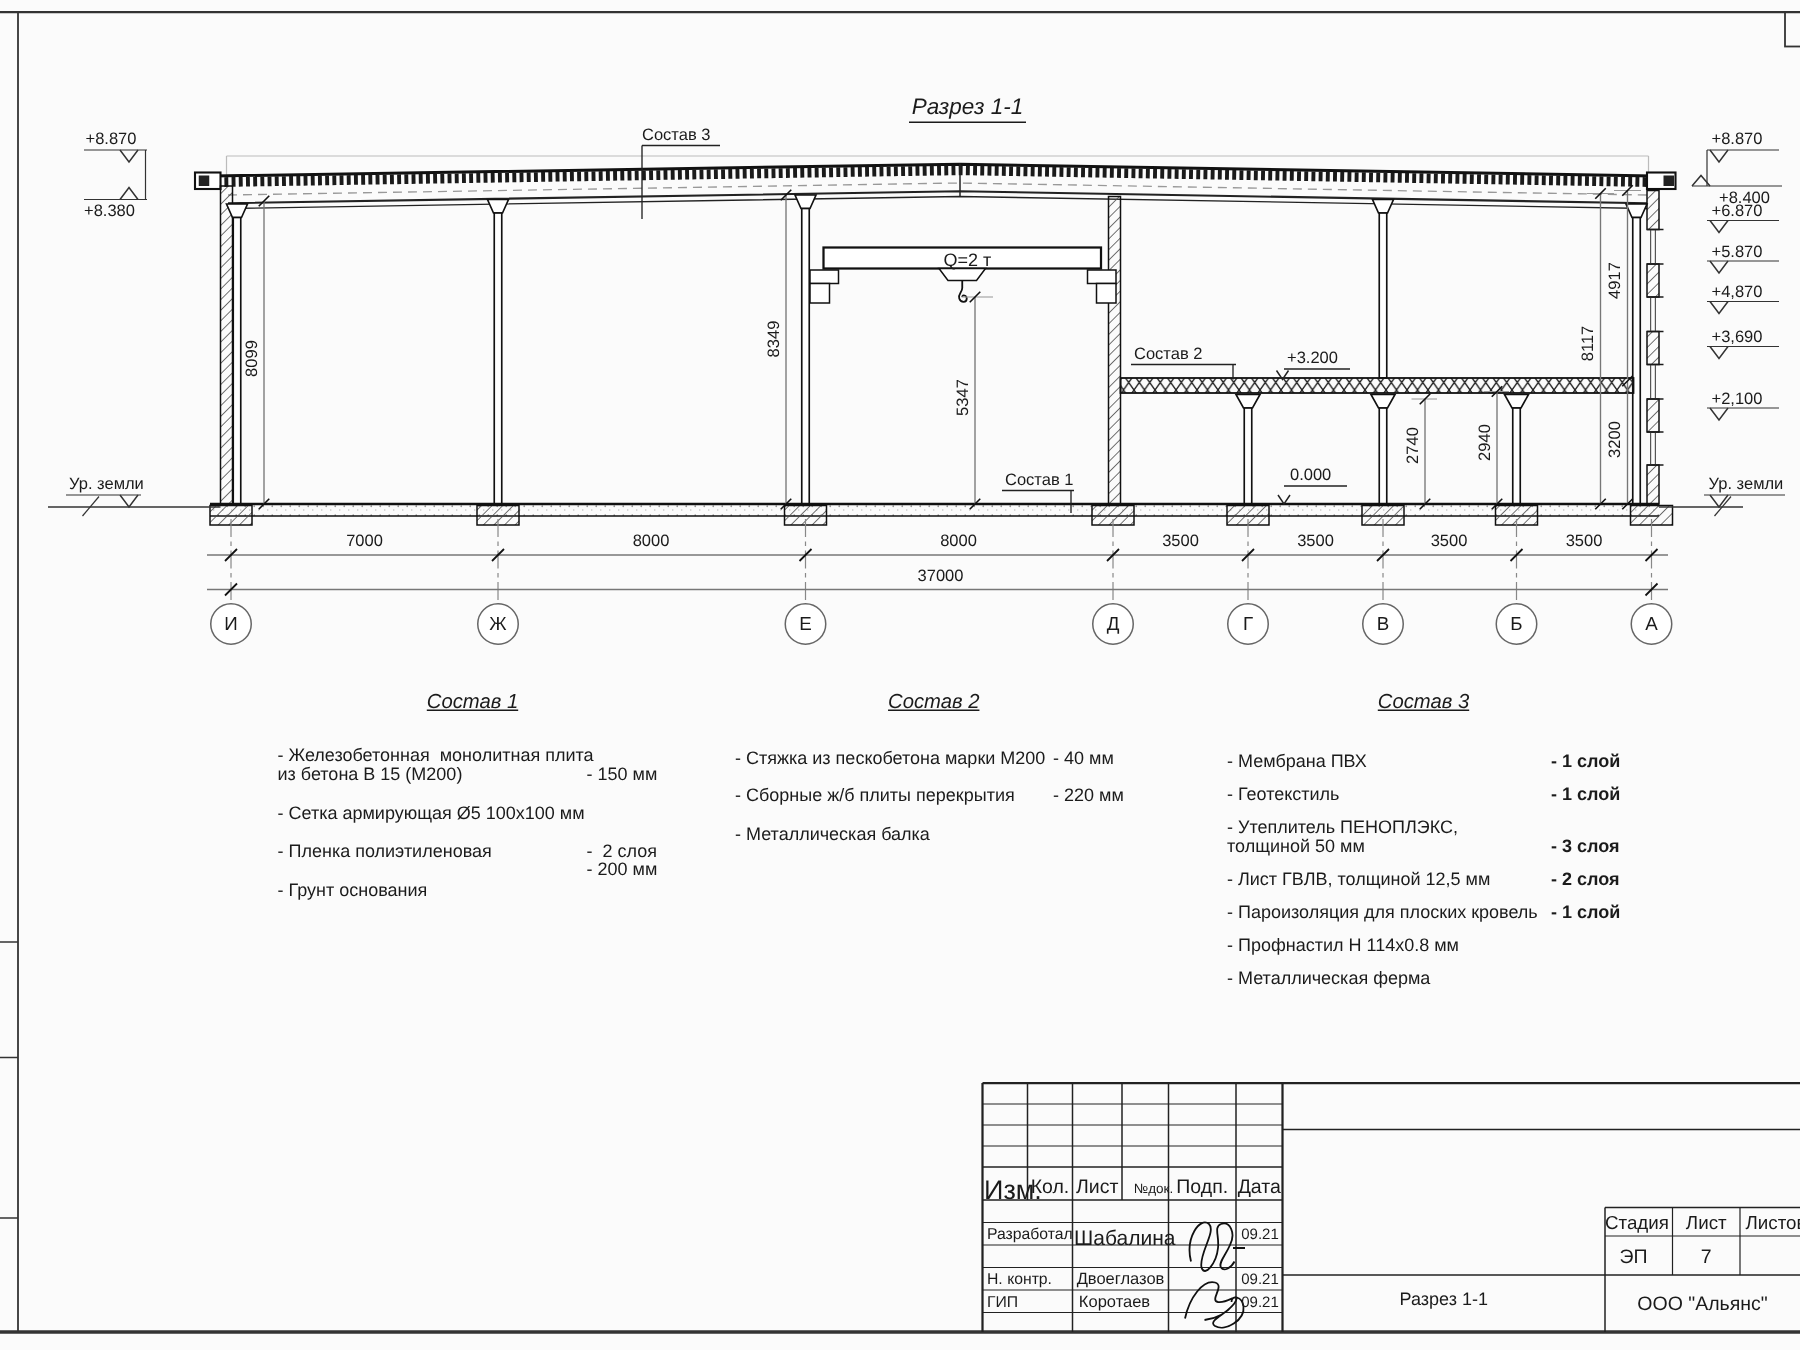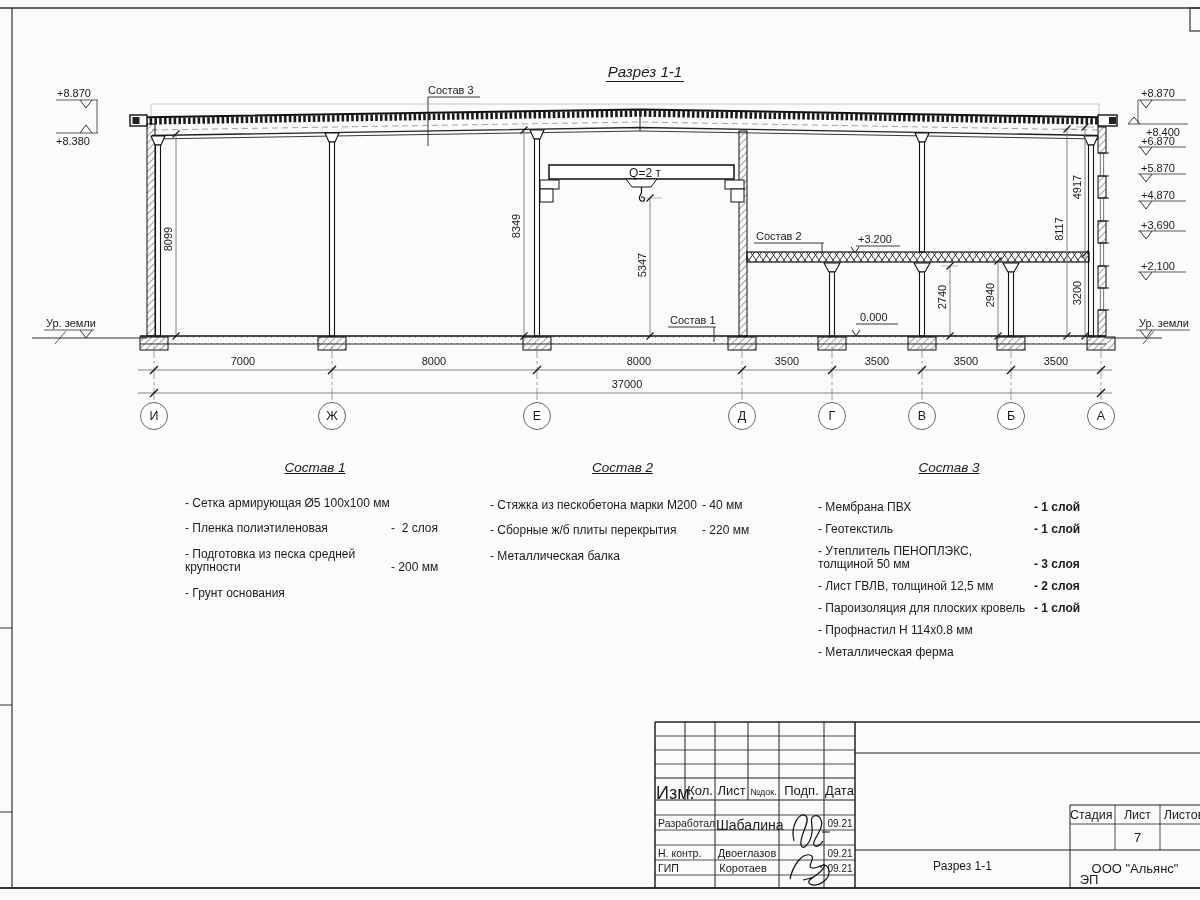--- a/index.html
+++ b/index.html
@@ -355,24 +355,25 @@
 <div class="ax" style="left:321px;top:409px;">Ж</div>
 <div class="ax" style="left:526px;top:409px;">Е</div>
 <div class="ax" style="left:731px;top:409px;">Д</div>
 <div class="ax" style="left:821px;top:409px;">Г</div>
 <div class="ax" style="left:911px;top:409px;">В</div>
 <div class="ax" style="left:1000px;top:409px;">Б</div>
 <div class="ax" style="left:1090px;top:409px;">А</div>
 
 <div class="listbox s1" style="left:185px;top:461px;width:260px;">
   <div class="list-title"><span>Состав 1</span></div>
+  <div class="li"><span class="nm">- Железобетонная  монолитная плита
+из бетона В 15 (М200)</span><span class="vl">- 150 мм</span></div>
   <div class="li"><span class="nm">- Сетка армирующая Ø5 100x100 мм</span><span class="vl"></span></div>
   <div class="li"><span class="nm">- Пленка полиэтиленовая</span><span class="vl">-  2 слоя</span></div>
-  <div class="li"><span class="nm">- Подготовка из песка средней
-крупности</span><span class="vl">- 200 мм</span></div>
+  <div class="li"><span class="vl">- 200 мм</span></div>
   <div class="li"><span class="nm">- Грунт основания</span><span class="vl"></span></div>
 </div>
 
 <div class="listbox s2" style="left:490px;top:461px;width:265px;">
   <div class="list-title"><span>Состав 2</span></div>
   <div class="li"><span class="nm">- Стяжка из пескобетона марки М200</span><span class="vl">- 40 мм</span></div>
   <div class="li"><span class="nm">- Сборные ж/б плиты перекрытия</span><span class="vl">- 220 мм</span></div>
   <div class="li"><span class="nm">- Металлическая балка</span><span class="vl"></span></div>
 </div>
 
@@ -384,37 +385,37 @@
 толщиной 50 мм</span><span class="vl">- 3 слоя</span></div>
   <div class="li"><span class="nm">- Лист ГВЛВ, толщиной 12,5 мм</span><span class="vl">- 2 слоя</span></div>
   <div class="li"><span class="nm">- Пароизоляция для плоских кровель</span><span class="vl">- 1 слой</span></div>
   <div class="li"><span class="nm">- Профнастил Н 114х0.8 мм</span><span class="vl"></span></div>
   <div class="li"><span class="nm">- Металлическая ферма</span><span class="vl"></span></div>
 </div>
 
 <div class="tbt" style="left:656px;top:783px;width:29px;font-size:18px;">Изм.</div>
 <div class="tbt" style="left:685px;top:783px;width:30px;font-size:13px;">Кол.</div>
 <div class="tbt" style="left:715px;top:783px;width:33px;font-size:13px;">Лист</div>
-<div class="tbt" style="left:748px;top:787px;width:31px;font-size:9px;">№док.</div>
+<div class="tbt" style="left:748px;top:787px;width:42px;font-size:9px;">№док.</div>
 <div class="tbt" style="left:779px;top:783px;width:45px;font-size:13px;">Подп.</div>
 <div class="tbt" style="left:824px;top:783px;width:31px;font-size:13px;">Дата</div>
 
 <div class="t" style="left:658px;top:817px;font-size:10.5px;">Разработал</div>
 <div class="tbt" style="left:716px;top:817px;width:62px;font-size:14px;">Шабалина</div>
 <div class="tbt" style="left:826px;top:818px;width:28px;font-size:10px;">09.21</div>
 
 <div class="t" style="left:658px;top:847px;font-size:10.5px;">Н. контр.</div>
 <div class="tbt" style="left:716px;top:847px;width:62px;font-size:11px;">Двоеглазов</div>
 <div class="tbt" style="left:826px;top:848px;width:28px;font-size:10px;">09.21</div>
 
 <div class="t" style="left:658px;top:862px;font-size:10.5px;">ГИП</div>
 <div class="tbt" style="left:716px;top:862px;width:54px;font-size:11px;">Коротаев</div>
 <div class="tbt" style="left:826px;top:863px;width:28px;font-size:10px;">09.21</div>
 
 <div class="tbt" style="left:1070px;top:808px;width:31px;font-size:12.5px;">Стадия</div>
 <div class="tbt" style="left:1115px;top:808px;width:45px;font-size:12.5px;">Лист</div>
 <div class="tbt" style="left:1160px;top:808px;width:48px;font-size:12.5px;">Листов</div>
-<div class="tbt" style="left:1070px;top:830px;width:38px;font-size:13px;margin-top:42px;">ЭП</div>
+<div class="tbt" style="left:1070px;top:830px;width:38px;font-size:13px;">ЭП</div>
 <div class="tbt" style="left:1115px;top:830px;width:45px;font-size:13px;">7</div>
 <div class="tbt" style="left:870px;top:859px;width:185px;font-size:12px;">Разрез 1-1</div>
 <div class="tbt" style="left:1072px;top:861px;width:126px;font-size:13px;">ООО "Альянс"</div>
 
 </div>
 
 </body></html>

